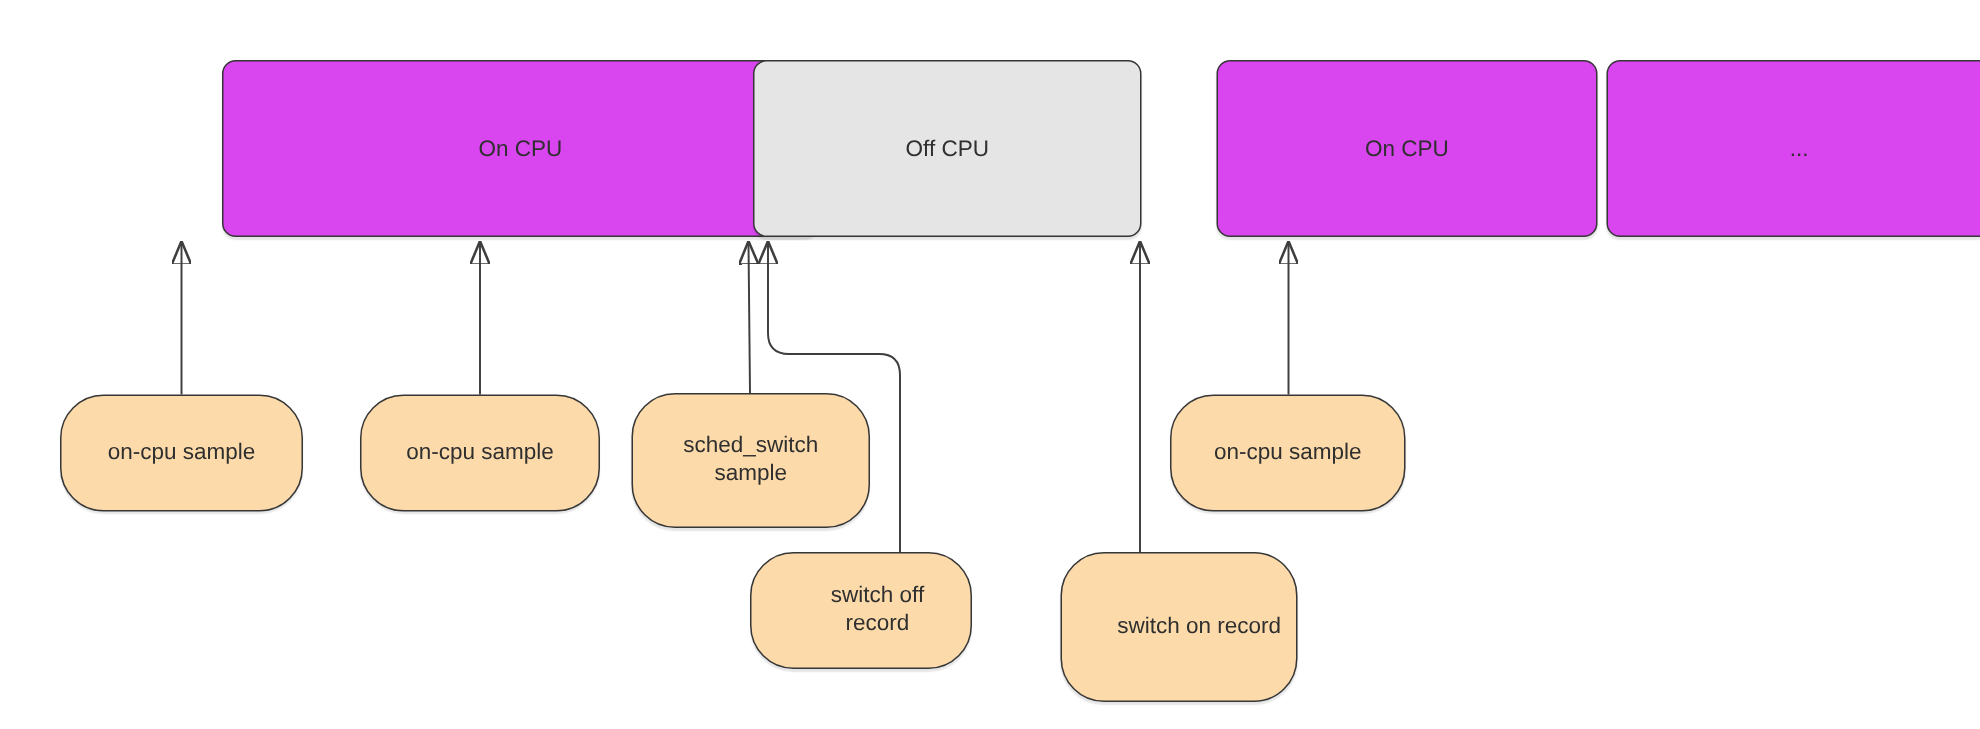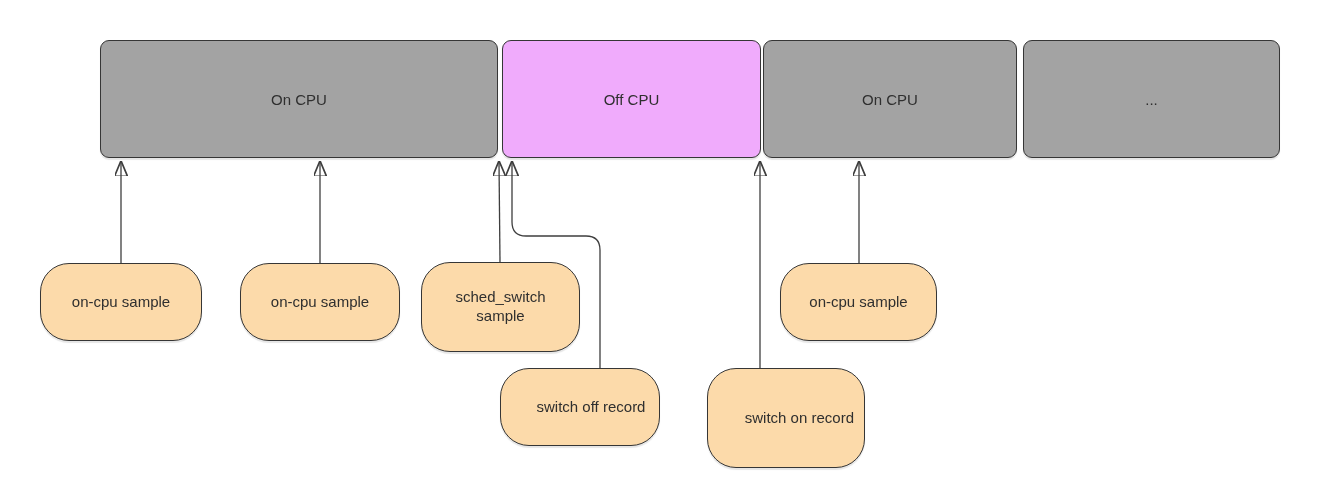--- a/index.html
+++ b/index.html
@@ -22,22 +22,22 @@
     box-sizing: border-box;
     border: 1.6px solid #363636;
     border-radius: 9px;
     display: flex;
     align-items: center;
     justify-content: center;
     font-size: 15px;
     color: #2f2f2f;
     box-shadow: 0 1.5px 1px rgba(0,0,0,0.10);
   }
-  .block.on-cpu  { background: #a3a3a3; }
-  .block.off-cpu { background: #f0abfc; }
+  .block.on-cpu  { background: #d946ef; margin-left: 48px; }
+  .block.off-cpu { background: #e5e5e5; }
   .block-1 { left: 100px;  width: 398px; }
   .block-2 { left: 502px;  width: 259px; }
   .block-3 { left: 763px;  width: 254px; }
   .block-4 { left: 1023px; width: 257px; }
 
   .pill {
     position: absolute;
     box-sizing: border-box;
     border: 1.6px solid #363636;
     border-radius: 29px;
@@ -49,21 +49,21 @@
     font-size: 15px;
     line-height: 1.25;
     color: #2f2f2f;
     padding: 4px 10px;
     box-shadow: 0 1.5px 1px rgba(0,0,0,0.10);
   }
   .pill-1 { left: 40px;  top: 263px; width: 162px; height: 78px; }
   .pill-2 { left: 240px; top: 263px; width: 160px; height: 78px; }
   .pill-3 { left: 421px; top: 262px; width: 159px; height: 90px; }
   .pill-4 { left: 780px; top: 263px; width: 157px; height: 78px; }
-  .pill-5 { left: 500px; top: 368px; width: 160px; height: 78px; padding-left: 32px; }
+  .pill-5 { left: 500px; top: 368px; width: 148px; height: 78px; padding-left: 32px; }
   .pill-6 { left: 707px; top: 368px; width: 158px; height: 100px; justify-content: flex-end; }
 
   .connector-layer {
     position: absolute;
     left: 0; top: 0;
     width: 1320px; height: 486px;
     pointer-events: none;
   }
   .connector-layer path, .connector-layer line {
     stroke: #3e3e3e;

